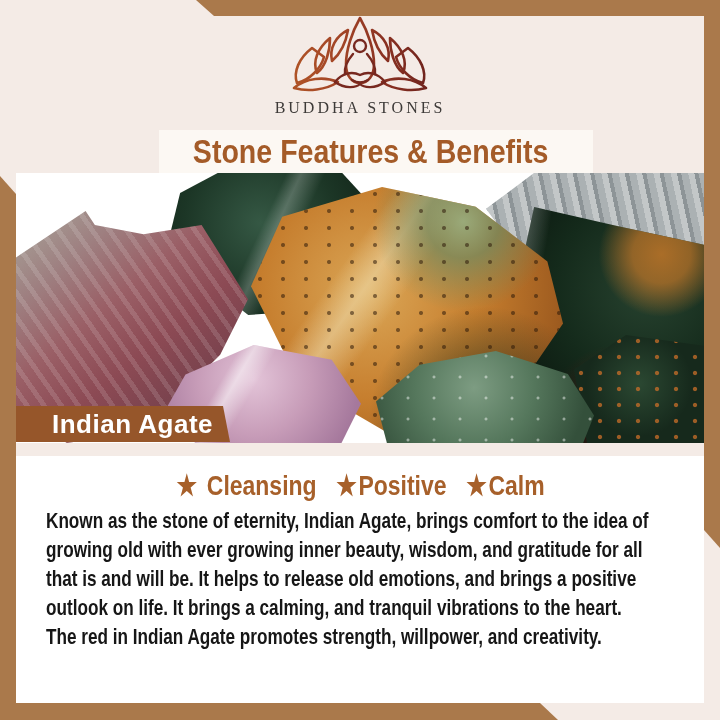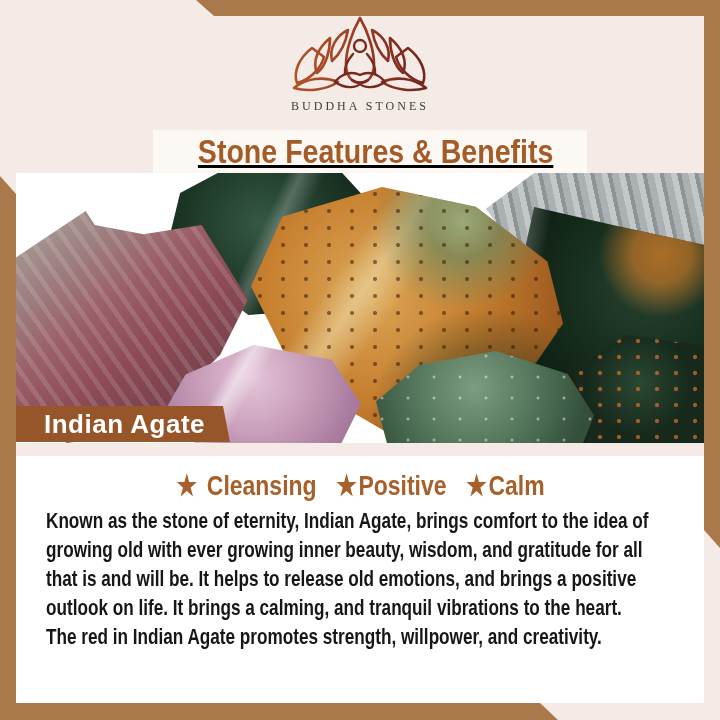--- a/index.html
+++ b/index.html
@@ -15,27 +15,27 @@
   .frame-right{right:0;top:0;width:16px;height:548px;
     clip-path:polygon(0 0,16px 0,16px 548px,0 530px);}
   .frame-left{left:0;top:176px;width:16px;height:544px;
     clip-path:polygon(0 0,16px 18px,16px 544px,0 544px);}
   .frame-bottom{left:0;bottom:0;width:558px;height:17px;
     clip-path:polygon(0 0,540px 0,558px 17px,0 17px);}
   
   .logo{position:absolute;left:290px;top:4px;width:140px;height:96px;}
   .brand-name{
     position:absolute;left:0;top:99px;width:720px;text-align:center;
-    font-family:"Liberation Serif", serif;font-size:12px;letter-spacing:3px;
+    font-family:"Liberation Serif", serif;font-size:16px;letter-spacing:3px;
     color:#3d3a38;font-weight:500;
   }
   
   .banner{
-    position:absolute;left:153px;top:130px;width:434px;height:43px;
-    background:#fcf8f3;display:flex;align-items:center;justify-content:flex-end;text-decoration:underline;
+    position:absolute;left:159px;top:130px;width:434px;height:43px;
+    background:#fcf8f3;display:flex;align-items:center;justify-content:flex-start;
   }
   .banner .title{
     font-size:34px;font-weight:bold;color:#a45b28;white-space:nowrap;
     transform:scaleX(.84);
   }
   
   .photo{position:absolute;left:16px;top:173px;width:688px;height:270px;
     background:#fff;overflow:hidden;}
   .st{position:absolute;}
   .st-shadow{left:25px;top:240px;width:280px;height:26px;border-radius:50%;
@@ -89,21 +89,21 @@
     clip-path:polygon(0 55%,20% 15%,55% 0,88% 25%,100% 70%,95% 100%,5% 100%);
     background:
       radial-gradient(circle at 6px 5px,rgba(255,255,255,.45) 1px,rgba(255,255,255,0) 1.9px),
       radial-gradient(circle at 45% 40%,#7d9c82 0,#55775c 45%,#34503b 85%);
     background-size:26px 21px,100% 100%;}
   
   .caption{
     position:absolute;left:16px;top:406px;width:214px;height:36px;
     background:#96562a;clip-path:polygon(0 0,207px 0,214px 36px,0 36px);
     color:#fff;font-size:26px;font-weight:bold;line-height:36px;
-    padding-left:28px;box-sizing:border-box;letter-spacing:.5px;white-space:nowrap;
+    padding-left:36px;box-sizing:border-box;letter-spacing:.5px;white-space:nowrap;
   }
   
   .panel{position:absolute;left:16px;top:456px;width:688px;height:247px;background:#ffffff;}
   .features{
     position:absolute;left:0;top:469px;width:720px;
     display:flex;justify-content:center;
   }
   .features .row{
     display:flex;gap:24px;align-items:center;
     font-size:28px;font-weight:bold;color:#a7602a;transform:scaleX(.82);white-space:nowrap;

